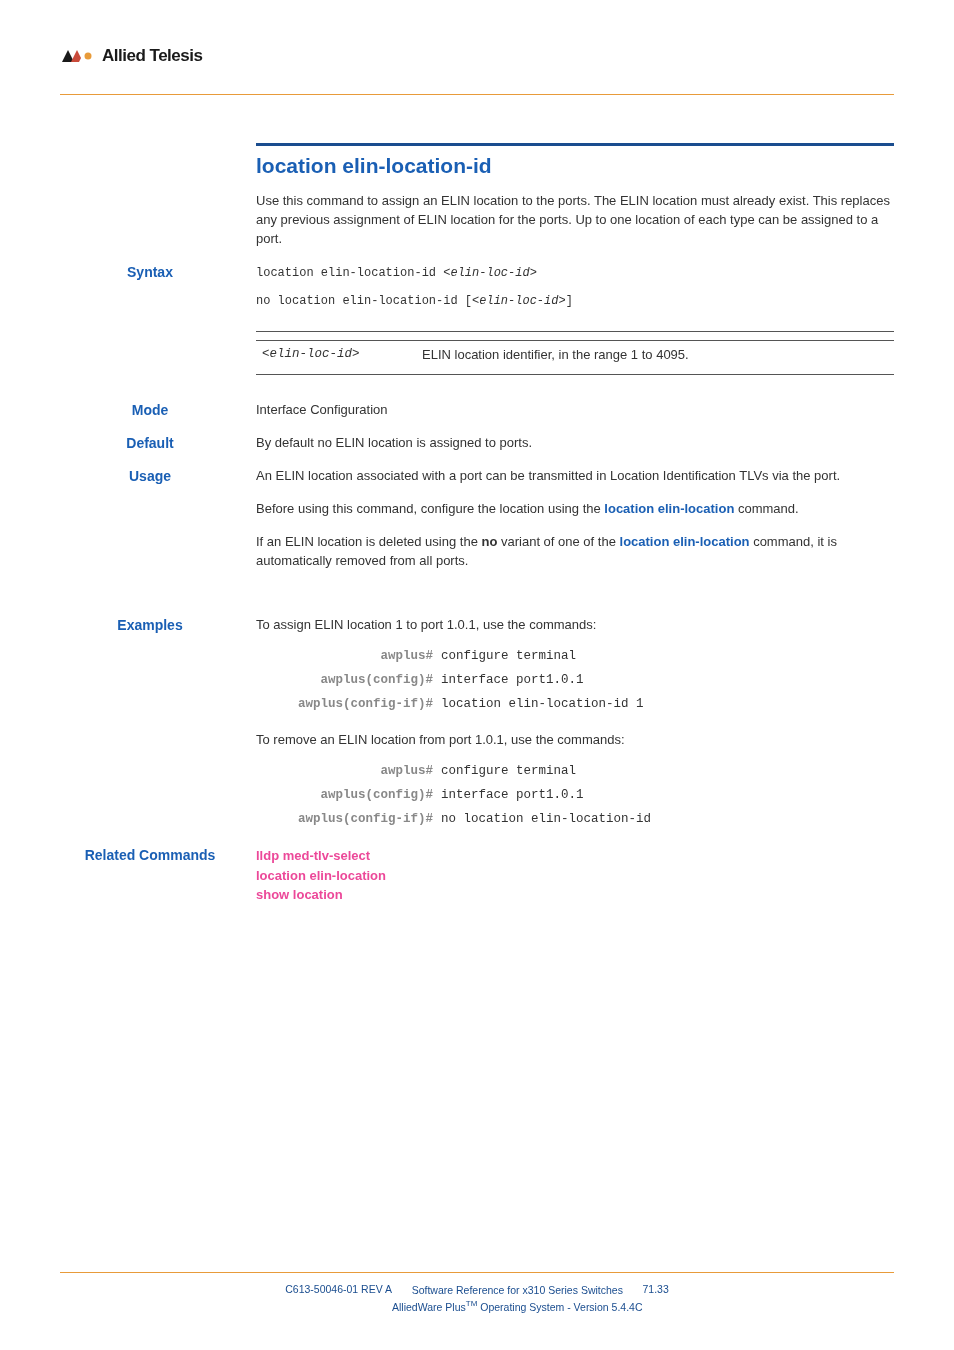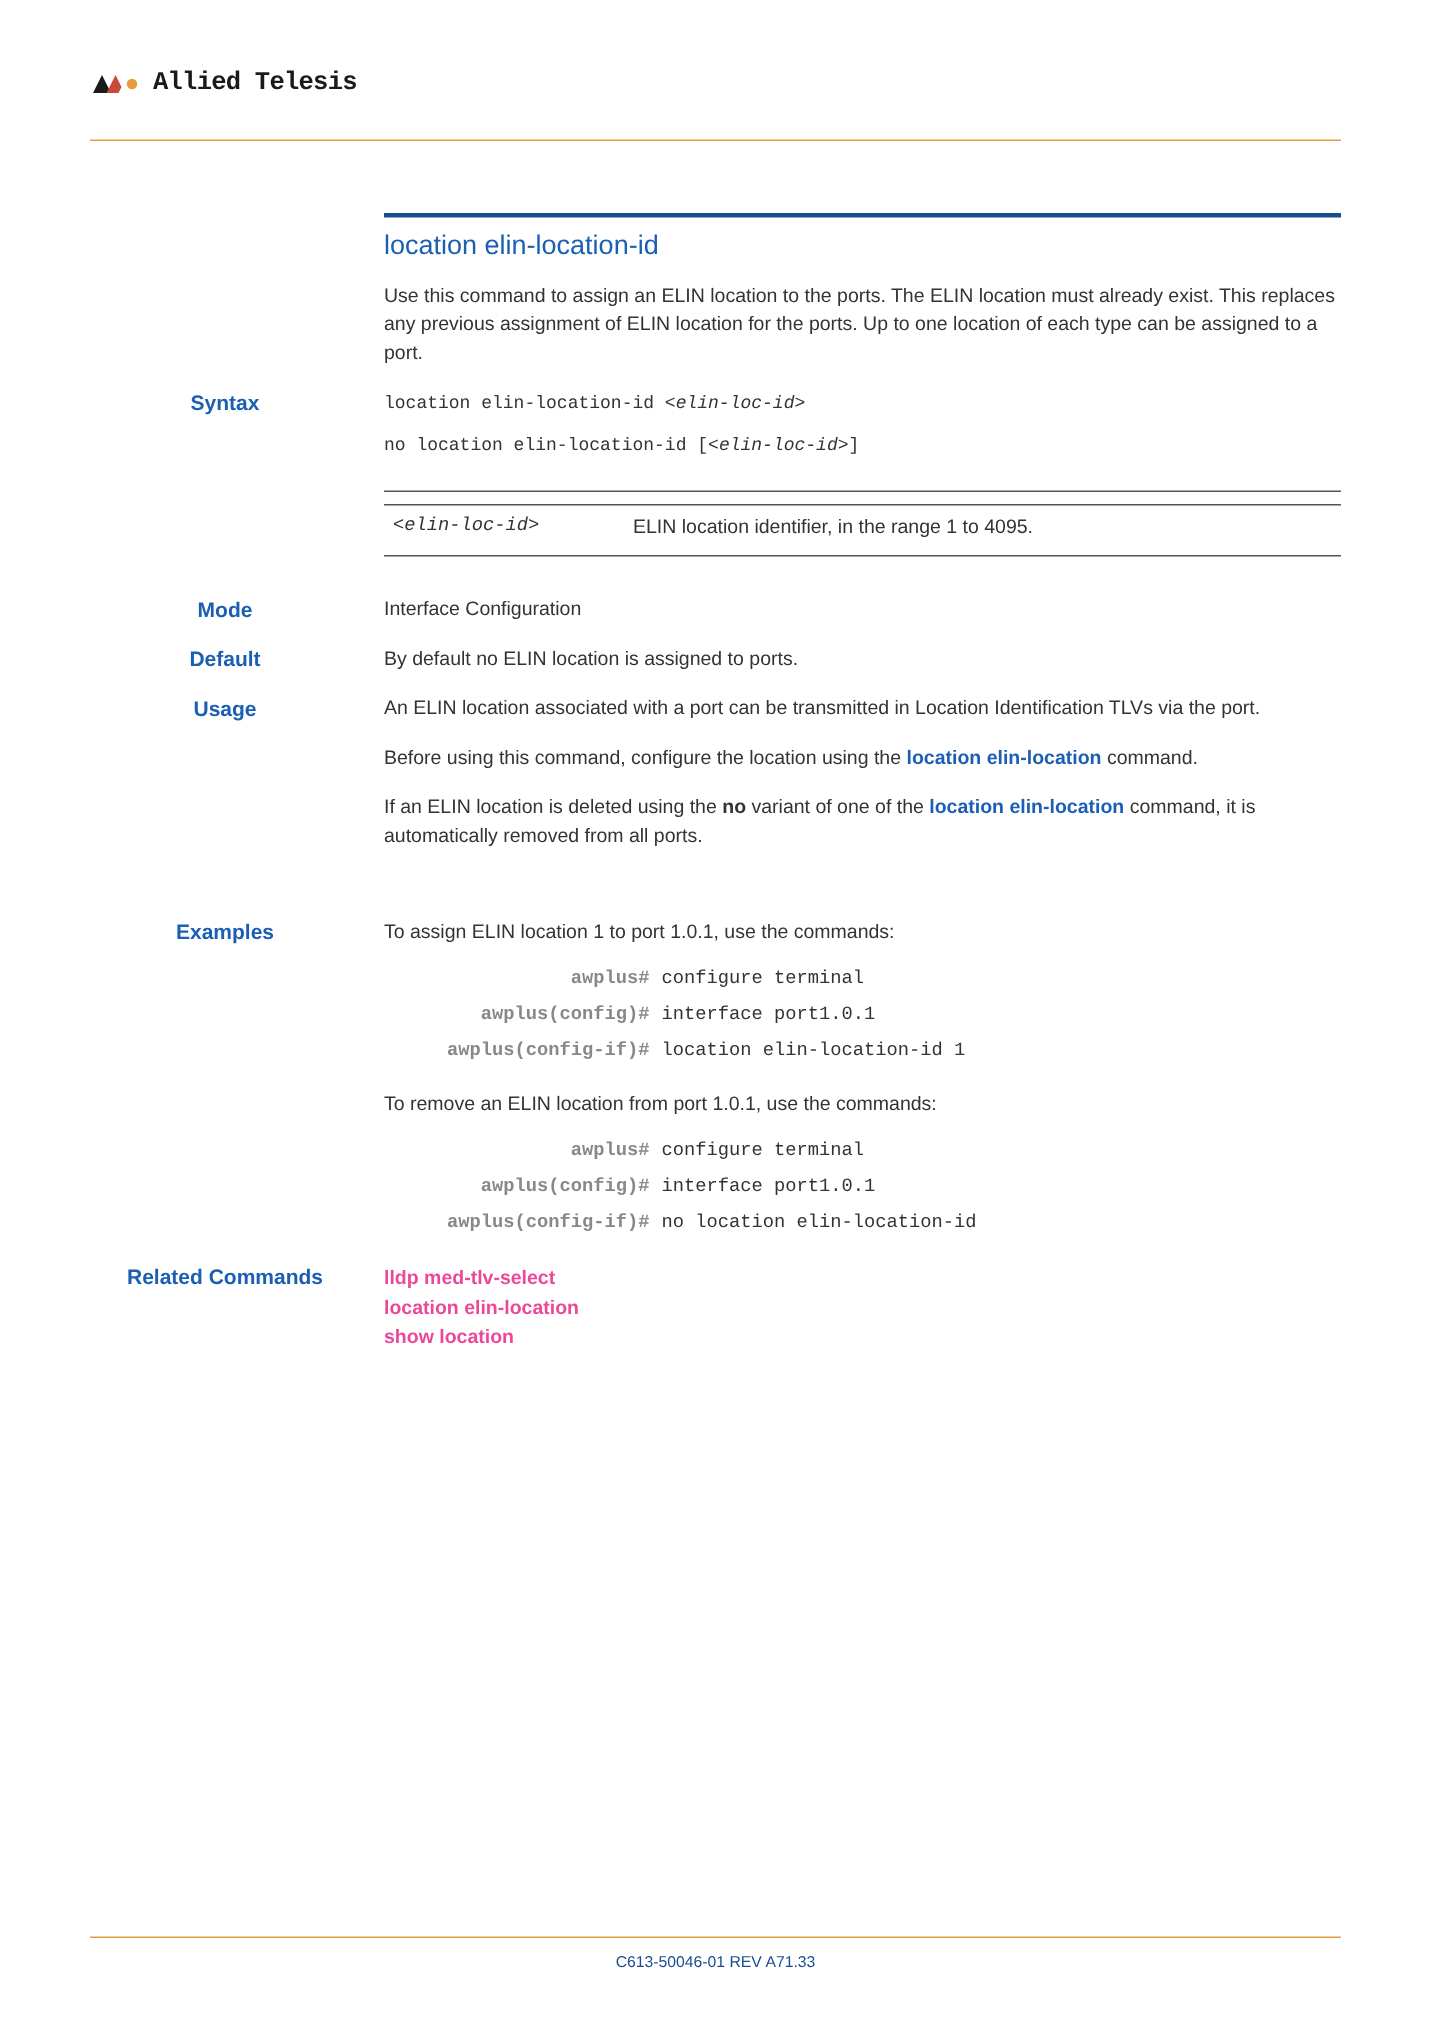--- a/index.html
+++ b/index.html
@@ -26,21 +26,21 @@
       display: flex;
       align-items: center;
     }
     .logo-mark {
       width: 36px;
       height: 18px;
       position: relative;
       margin-right: 6px;
     }
     .logo-text {
-      font-family: Liberation Mono, monospace;
+      font-family: Liberation Sans, sans-serif;
       font-weight: bold;
       font-size: 17px;
       color: #1a1a1a;
       letter-spacing: -0.5px;
     }
     .header-rule {
       border: none;
       border-top: 1px solid #e89b3a;
       margin-top: 0;
       margin-bottom: 48px;
@@ -48,22 +48,22 @@
     .content-wrapper {
       margin-left: 196px;
     }
     .section-rule {
       border: none;
       border-top: 3px solid #1a4d8f;
       margin-bottom: 8px;
     }
     h1.command-title {
       color: #1a5fb4;
-      font-size: 18px;
-      font-weight: normal;
+      font-size: 21px;
+      font-weight: bold;
       margin-bottom: 14px;
     }
     p.body-text {
       font-size: 13px;
       line-height: 1.45;
       margin-bottom: 14px;
       color: #333;
     }
     .row {
       display: flex;
@@ -303,15 +303,19 @@
       <div>show location</div>
     </div>
   </div>
 
 </div>
 
 <div class="footer">
   <hr class="footer-rule">
   <div class="footer-content">
     <div class="footer-left">C613-50046-01 REV A</div>
+    <div class="footer-center">
+      <div>Software Reference for x310 Series Switches</div>
+      <div><span>AlliedWare Plus</span><span class="tm-sup">TM</span><span> Operating System - Version 5.4.4C</span></div>
+    </div>
     <div class="footer-right">71.33</div>
   </div>
 </div>
 
 </body></html>

